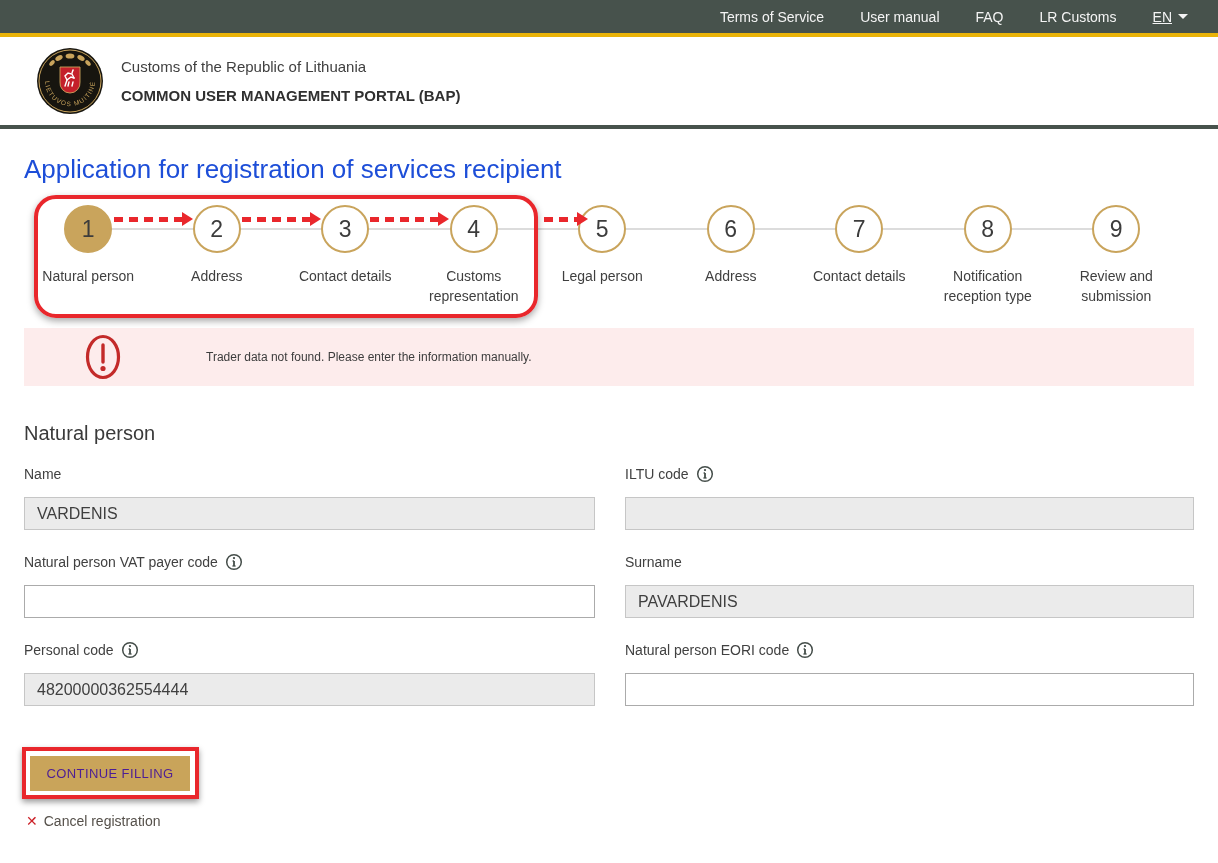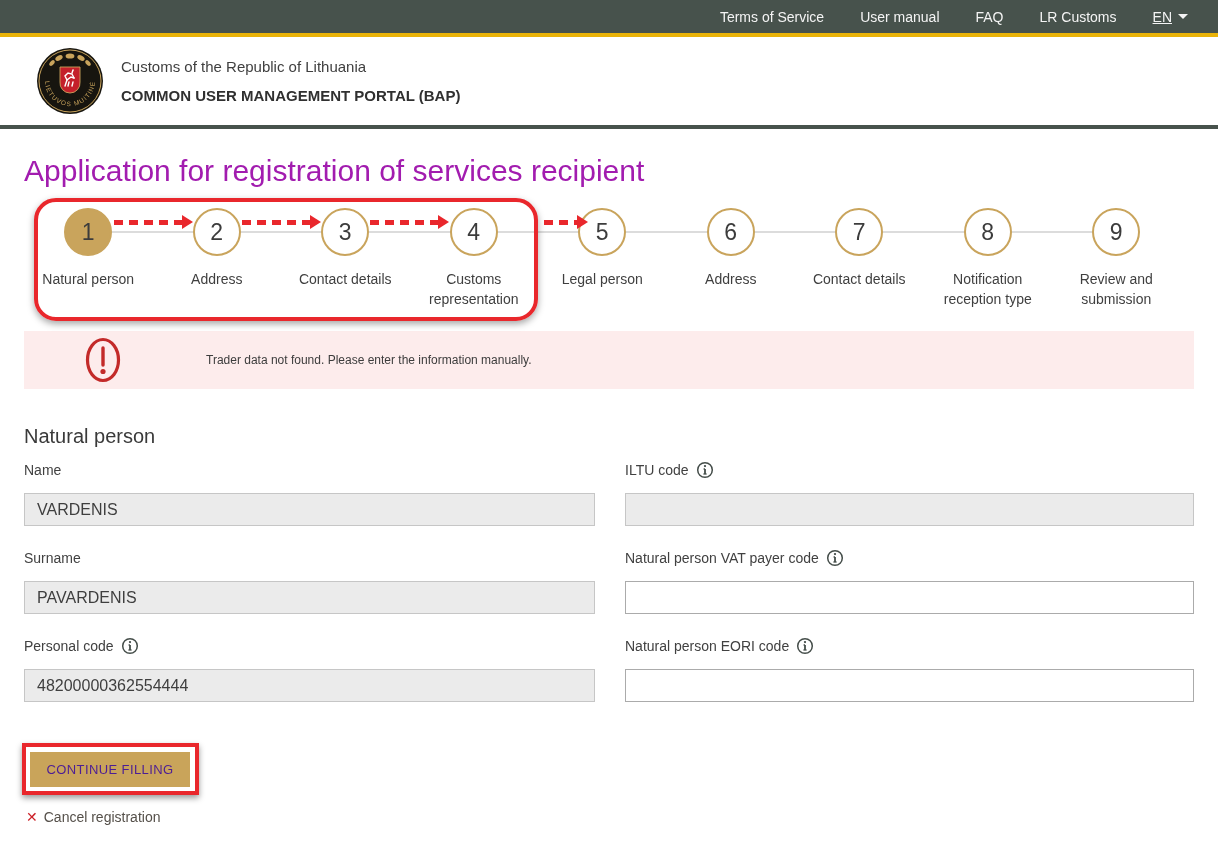--- a/index.html
+++ b/index.html
@@ -16,21 +16,21 @@
 
   
   .header { height:92px; background:#fff; border-bottom:4px solid #47524c;
     display:flex; align-items:center; padding-left:37px; gap:18px; }
   .logo { width:66px; height:66px; flex:0 0 auto; cursor:pointer; }
   .org-line1 { font-size:15px; color:#3f3f3f; margin-bottom:12px; }
   .org-line2 { font-size:15px; font-weight:bold; color:#303030; }
 
   
   .main { padding:0 24px; }
-  .page-title { font-size:30px; font-weight:400; color:#a21caf; margin-top:25px; }
+  .page-title { font-size:26px; font-weight:400; color:#1d4ed8; margin-top:25px; }
 
   
   .stepper { position:relative; margin-top:9px; width:1157px; height:126px; }
   .connector { position:absolute; left:64px; top:34px; width:1028px; height:2px; background:#dcdcdc; }
   .steps { position:relative; display:flex; }
   .step { width:128.5px; display:flex; flex-direction:column; align-items:center; }
   .circle { width:48px; height:48px; margin-top:11px; border-radius:50%; background:#fff;
     border:2px solid #c9a45c; display:flex; align-items:center; justify-content:center;
     font-size:23px; color:#3c3c3c; position:relative; z-index:1; cursor:pointer; }
   .circle.active { background:#c9a45c; }
@@ -47,21 +47,21 @@
   .dash-head { position:absolute; right:0; top:-5px; width:0; height:0;
     border-top:7px solid transparent; border-bottom:7px solid transparent; border-left:11px solid #e9272c; }
 
   
   .alert { margin-top:8px; width:1170px; height:58px; background:#fdecec; display:flex; align-items:center; }
   .alert-icon { margin-left:58px; flex:0 0 auto; }
   .alert-text { margin-left:82px; font-size:12px; color:#3c3c3c; }
 
   
   .section-title { margin-top:36px; font-size:20px; color:#3a3a3a; font-weight:400; }
-  .form-grid { margin-top:12px; display:grid; grid-template-columns:571px 569px; column-gap:30px; row-gap:22px; }
+  .form-grid { margin-top:19px; display:grid; grid-template-columns:571px 569px; column-gap:30px; row-gap:22px; }
   .field-label { display:flex; align-items:center; gap:7px; font-size:14px; color:#414141;
     height:20px; margin-bottom:13px; }
   .info-icon { cursor:pointer; display:inline-block; }
   .field input { width:100%; height:33px; font-size:16px; padding:4px 12px; color:#3f3f3f;
     font-family:"Liberation Sans","DejaVu Sans",sans-serif; }
   .field input.ro { background:#ebebeb; border:1px solid #c6c6c6; }
   .field input.rw { background:#fff; border:1px solid #ababab; }
 
   
   .btn-wrap { position:relative; margin-top:50px; margin-left:6px; width:160px; }
@@ -217,37 +217,37 @@
           <line x1="7.6" y1="8" x2="9" y2="8" stroke="#454e4a" stroke-width="1.3"></line>
           <line x1="7.4" y1="13" x2="10.6" y2="13" stroke="#454e4a" stroke-width="1.3"></line>
           <circle cx="9" cy="5.1" r="1.15" fill="#454e4a"></circle>
         </svg>
       </div>
       <input class="ro" disabled="" value="" style="">
     </div>
 
     <div class="field">
       <div class="field-label">
+        <span>Natural person VAT payer code</span>
+        <svg class="info-icon" width="18" height="18" viewBox="0 0 18 18">
+          <circle cx="9" cy="9" r="7.3" fill="none" stroke="#454e4a" stroke-width="1.5"></circle>
+          <line x1="9" y1="8" x2="9" y2="13" stroke="#454e4a" stroke-width="1.8"></line>
+          <line x1="7.6" y1="8" x2="9" y2="8" stroke="#454e4a" stroke-width="1.3"></line>
+          <line x1="7.4" y1="13" x2="10.6" y2="13" stroke="#454e4a" stroke-width="1.3"></line>
+          <circle cx="9" cy="5.1" r="1.15" fill="#454e4a"></circle>
+        </svg>
+      </div>
+      <input class="rw" value="" style="">
+    </div>
+
+    <div class="field">
+      <div class="field-label">
         <span>Surname</span>
       </div>
       <input class="ro" disabled="" value="PAVARDENIS" style="">
-    </div>
-
-    <div class="field">
-      <div class="field-label">
-        <span>Natural person VAT payer code</span>
-        <svg class="info-icon" width="18" height="18" viewBox="0 0 18 18">
-          <circle cx="9" cy="9" r="7.3" fill="none" stroke="#454e4a" stroke-width="1.5"></circle>
-          <line x1="9" y1="8" x2="9" y2="13" stroke="#454e4a" stroke-width="1.8"></line>
-          <line x1="7.6" y1="8" x2="9" y2="8" stroke="#454e4a" stroke-width="1.3"></line>
-          <line x1="7.4" y1="13" x2="10.6" y2="13" stroke="#454e4a" stroke-width="1.3"></line>
-          <circle cx="9" cy="5.1" r="1.15" fill="#454e4a"></circle>
-        </svg>
-      </div>
-      <input class="rw" value="" style="">
     </div>
 
     <div class="field">
       <div class="field-label">
         <span>Personal code</span>
         <svg class="info-icon" width="18" height="18" viewBox="0 0 18 18">
           <circle cx="9" cy="9" r="7.3" fill="none" stroke="#454e4a" stroke-width="1.5"></circle>
           <line x1="9" y1="8" x2="9" y2="13" stroke="#454e4a" stroke-width="1.8"></line>
           <line x1="7.6" y1="8" x2="9" y2="8" stroke="#454e4a" stroke-width="1.3"></line>
           <line x1="7.4" y1="13" x2="10.6" y2="13" stroke="#454e4a" stroke-width="1.3"></line>

